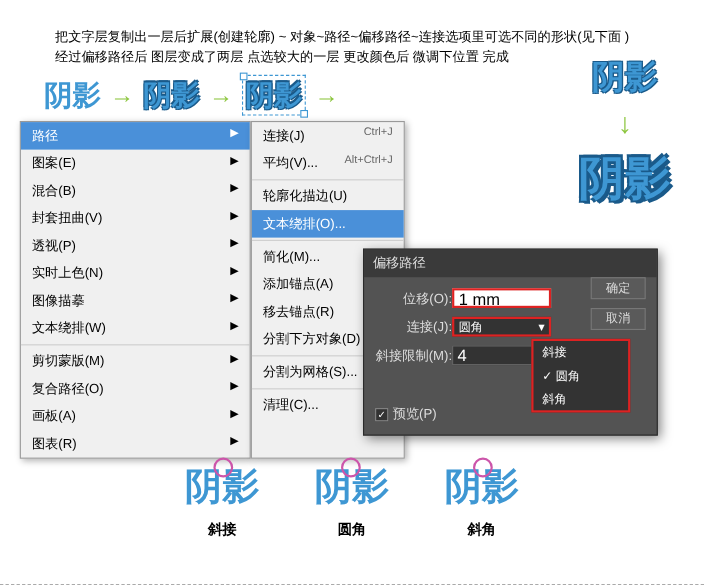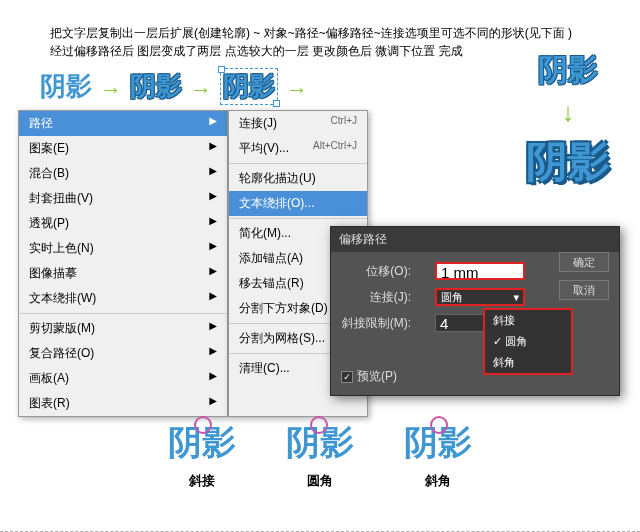--- a/index.html
+++ b/index.html
@@ -18,24 +18,24 @@
 .big-shadow{font-weight:900;font-size:42px;color:#3e97d3;text-shadow:-2px -2px 0 #1a5a8a,2px -2px 0 #1a5a8a,-2px 2px 0 #1a5a8a,2px 2px 0 #1a5a8a,3px 3px 0 #1a5a8a}
 .arrow-down{color:#8dc63f;font-size:26px;font-weight:bold}
 .menu-container{position:absolute;left:18px;top:110px;display:flex}
 .menu-col1{width:210px;background:#f0f0f0;border:1px solid #999;box-shadow:2px 2px 6px rgba(0,0,0,.3);font-size:12px}
 .menu-col2{width:140px;background:#f0f0f0;border:1px solid #999;box-shadow:2px 2px 6px rgba(0,0,0,.3);font-size:12px}
 .menu-item{padding:4px 10px;display:flex;justify-content:space-between;align-items:flex-start;cursor:default}
 .menu-item.highlighted{background:#4a90d9;color:#fff}
 .menu-sep{height:1px;background:#ccc;margin:2px 0}
 .menu-arrow{font-size:10px}
 .shortcut{color:#666;font-size:10px}
-.dialog{position:absolute;left:330px;top:226px;width:290px;background:#535353;border:1px solid #2a2a2a;box-shadow:3px 3px 10px rgba(0,0,0,.5);color:#ddd;font-size:12px}
+.dialog{position:absolute;left:330px;top:226px;width:268px;background:#535353;border:1px solid #2a2a2a;box-shadow:3px 3px 10px rgba(0,0,0,.5);color:#ddd;font-size:12px}
 .dialog-title{background:#3a3a3a;padding:4px 8px;font-size:12px}
 .dialog-body{padding:10px;position:relative}
-.dialog-row{display:flex;align-items:center;margin-bottom:8px;gap:24px}
+.dialog-row{display:flex;align-items:center;margin-bottom:8px;gap:0}
 .dialog-label{width:70px;text-align:right}
 .dialog-input{width:90px;height:18px;background:#fff;border:1px solid #000;color:#000;padding:0 4px;font-size:15px}
 .dialog-select{width:90px;height:18px;background:#333;border:1px solid #666;color:#fff;padding:0 4px;font-size:11px;display:flex;justify-content:space-between;align-items:center}
 .red-box{border:2px solid #d22}
 .dropdown{position:absolute;left:152px;top:56px;width:90px;background:#333;border:2px solid #d22;z-index:10}
 .dropdown-item{padding:3px 8px;font-size:11px;color:#fff}
 .dropdown-item.checked::before{content:"✓ ";color:#fff}
 .dialog-btn{width:50px;height:20px;background:#5a5a5a;border:1px solid #777;color:#ddd;font-size:11px;text-align:center;line-height:18px}
 .btn-col{position:absolute;right:10px;top:0;display:flex;flex-direction:column;gap:8px}
 .checkbox-row{display:flex;align-items:center;gap:4px;margin-top:36px}

